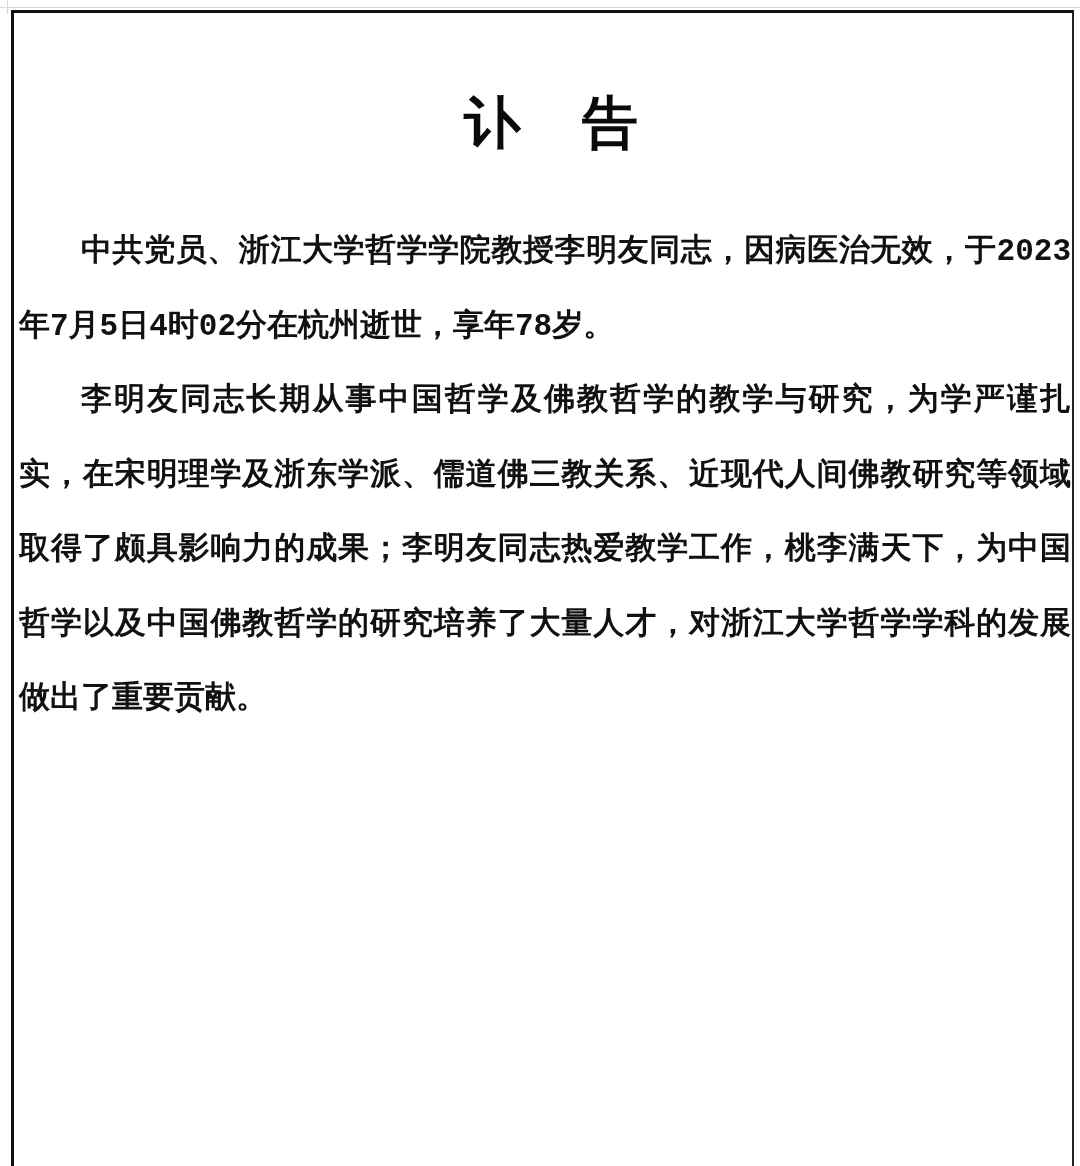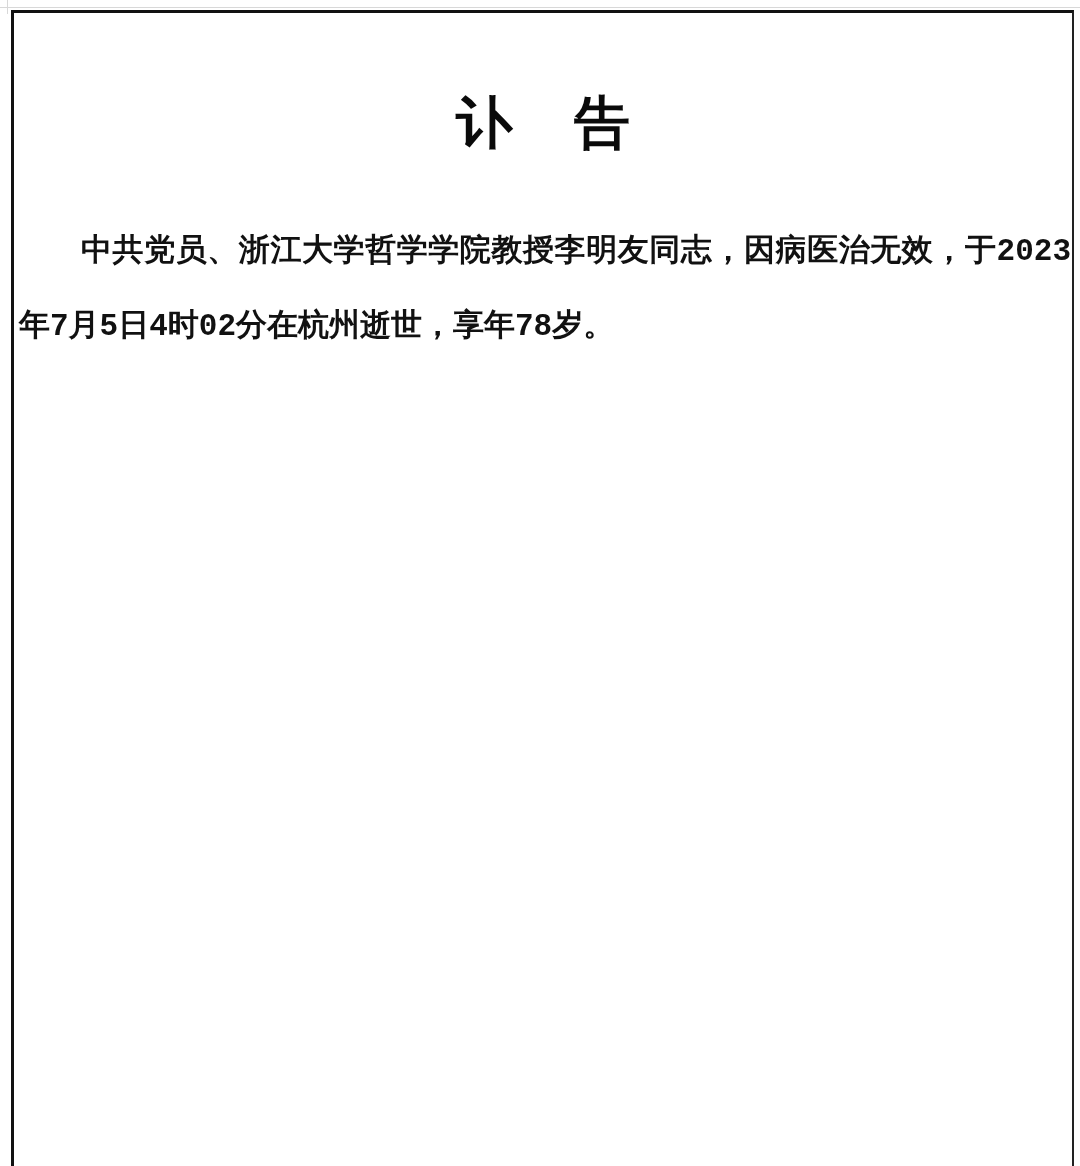--- a/index.html
+++ b/index.html
@@ -48,20 +48,21 @@
       left: 0;
       top: 72px;
       width: 100%;
       text-align: center;
       font-family: "DejaVu Sans", "Liberation Sans", sans-serif;
       font-weight: bold;
       font-size: 56px;
       letter-spacing: 0;
       line-height: 76px;
       color: #0a0a0a;
+      padding-left: 8px;
     }
     .title .gap {
       display: inline-block;
       width: 62px;
     }
     .body-text {
       position: absolute;
       left: 5px;
       top: 202px;
       width: 1052px;
@@ -84,14 +85,15 @@
 <div class="guide-h"></div>
 <div class="guide-v"></div>
 
 <div class="frame">
   <div class="title">
     <span>讣</span><span class="gap"></span><span>告</span>
   </div>
 
   <div class="body-text">
     <p class="para">中共党员、浙江大学哲学学院教授李明友同志，因病医治无效，于2023年7月5日4时02分在杭州逝世，享年78岁。</p>
+    <p class="para">李明友同志长期从事中国哲学及佛教哲学的教学与研究，为学严谨扎实，在宋明理学及浙东学派、儒道佛三教关系、近现代人间佛教研究等领域取得了颇具影响力的成果；李明友同志热爱教学工作，桃李满天下，为中国哲学以及中国佛教哲学的研究培养了大量人才，对浙江大学哲学学科的发展做出了重要贡献。</p>
   </div>
 </div>
 
 </body></html>

